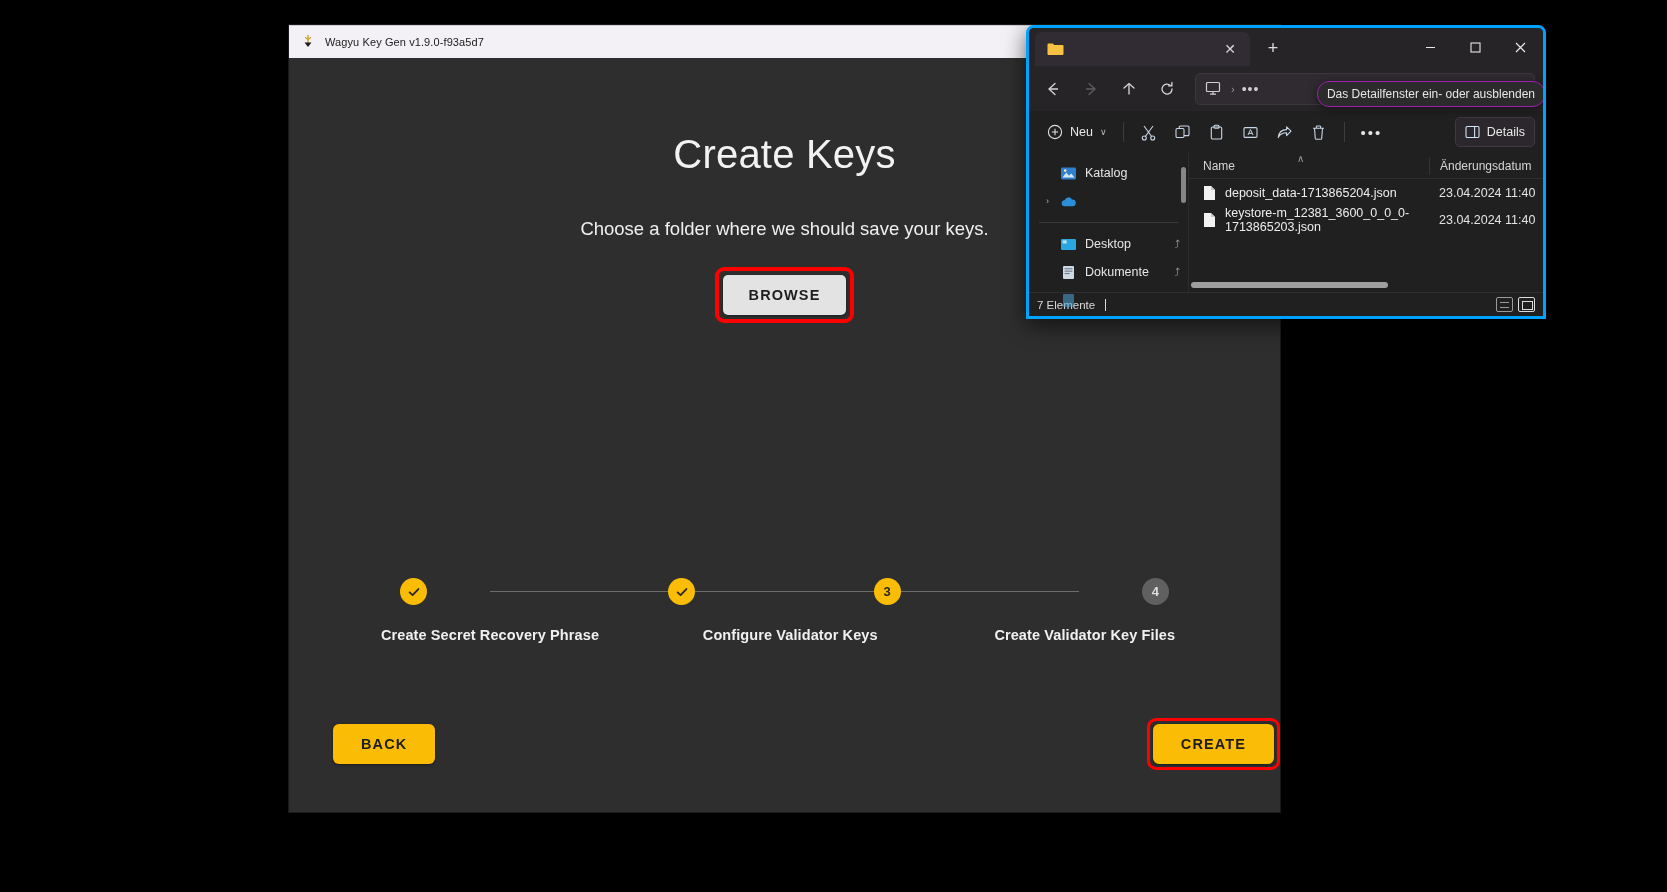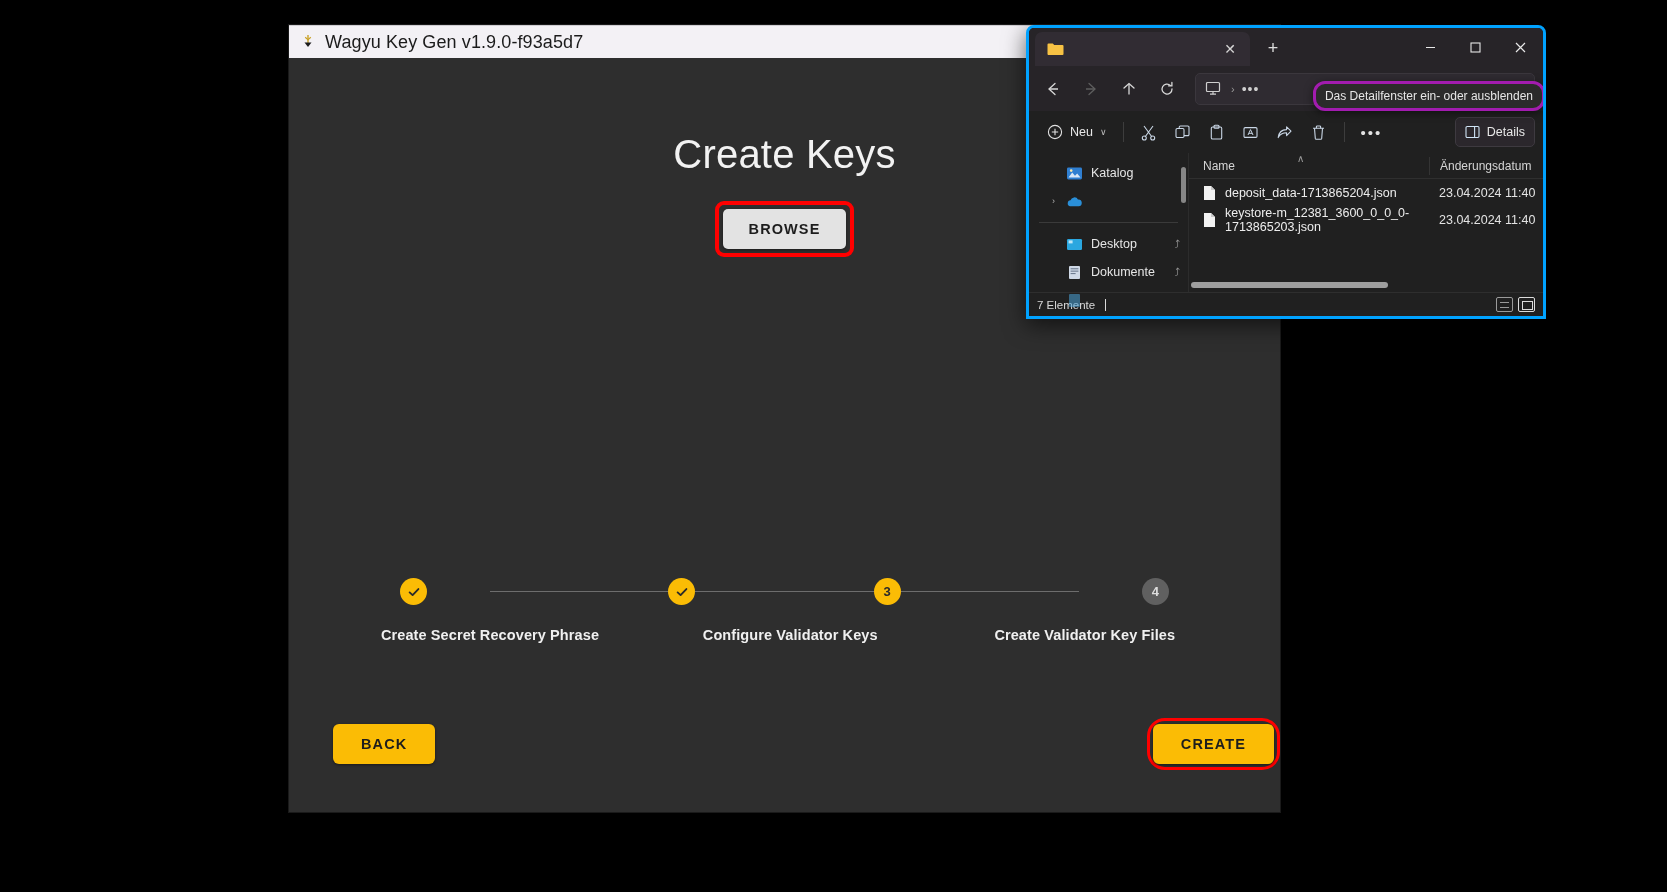--- a/index.html
+++ b/index.html
@@ -24,21 +24,21 @@
     display: flex; align-items: center;
     padding-left: 11px; flex: 0 0 33px;
     border-top: 1px solid #cfcdd2;
   }
   .wagyu-titlebar-icon {
     width: 16px; height: 16px; position: relative;
     margin-right: 9px; flex: 0 0 16px;
   }
   .wagyu-titlebar-icon svg { display: block; }
   .wagyu-title-text {
-    font-size: 18px; color: #1b1b1b;
+    font-size: 11px; color: #1b1b1b;
     letter-spacing: .1px; white-space: nowrap;
   }
 
   .wagyu-body {
     flex: 1; position: relative;
     background: #2e2e2e;
     display: flex; flex-direction: column;
   }
 
   .content-top { padding-top: 76px; text-align: center; }
@@ -105,21 +105,21 @@
     background: #fbbc05; color: #1d1d1d;
     border: none; border-radius: 6px;
     font-size: 14.5px; font-weight: 700; letter-spacing: 1.1px;
     padding: 12px 28px;
     font-family: "Liberation Sans", sans-serif;
     cursor: pointer;
     box-shadow: 0 1px 3px rgba(0,0,0,.45);
   }
   .spacer-between { width: 349px; }
   .create-highlight {
-    border: 3px solid #ff0000; border-radius: 18px;
+    border: 3px solid #ff0000; border-radius: 9px;
     padding: 3px; display: inline-block; line-height: 0;
   }
 
   .version-line {
     position: absolute; left: 0; right: 0; bottom: 18px;
     text-align: center; font-size: 11.5px; color: #8c8c8c;
   }
 
   
   .explorer-window {
@@ -211,37 +211,37 @@
   .tb-details {
     position: absolute; right: 8px; top: 6px;
     height: 30px; padding: 0 9px;
     display: flex; align-items: center; gap: 7px;
     border: 1px solid #3e3a40; border-radius: 5px;
     background: #2b272c; color: #e8e8e8; font-size: 12.5px;
     cursor: pointer;
   }
   .tooltip-detail {
     position: absolute; right: -2px; top: -30px;
-    background: #2b2b2b; border: 3px solid #a21caf;
+    background: #2b2b2b; border: 1px solid #a21caf;
     color: #e6e6e6; font-size: 12px;
     padding: 5px 9px; border-radius: 12px;
     white-space: nowrap; z-index: 30;
     box-shadow: 0 2px 8px rgba(0,0,0,.5);
   }
 
   .exp-main { flex: 1; display: flex; min-height: 0; background: #202020; position: relative; }
   .exp-sidebar {
     width: 160px; background: #202020;
     padding-top: 6px; position: relative;
     flex: 0 0 160px;
     border-right: 1px solid #2c2c2c;
   }
   .side-item {
     height: 28px; display: flex; align-items: center;
-    padding: 0 8px 0 23px; font-size: 12.5px; color: #e6e6e6;
+    padding: 0 8px 0 17px; font-size: 12.5px; color: #e6e6e6;
     cursor: pointer; position: relative;
   }
   .side-chev { width: 14px; color: #b6b6b6; font-size: 9px; flex: 0 0 14px; }
   .side-ico { width: 17px; height: 15px; margin-right: 8px; flex: 0 0 17px; }
   .side-pin { margin-left: auto; color: #9a9a9a; font-size: 11px; }
   .side-divider { height: 1px; background: #3a3a3a; margin: 7px 10px; }
   .side-scroll {
     position: absolute; right: 2px; top: 14px;
     width: 5px; height: 36px; background: #868686; border-radius: 3px;
   }
@@ -321,20 +321,21 @@
           <path d="M5.2 3.2 L8 5.6 L10.8 3.2" stroke="#c9a227" stroke-width="1.2" fill="none"></path>
         </svg>
       </span>
       <span class="wagyu-title-text">Wagyu Key Gen v1.9.0-f93a5d7</span>
     </div>
 
     <div class="wagyu-body">
 
       <div class="content-top">
         <div class="page-title">Create Keys</div>
+        <div class="page-subtitle">Choose a folder where we should save your keys.</div>
 
         <div class="browse-wrap">
           <span class="browse-highlight">
             <button class="browse-button">BROWSE</button>
           </span>
         </div>
 
       </div>
 
       <div class="stepper">

